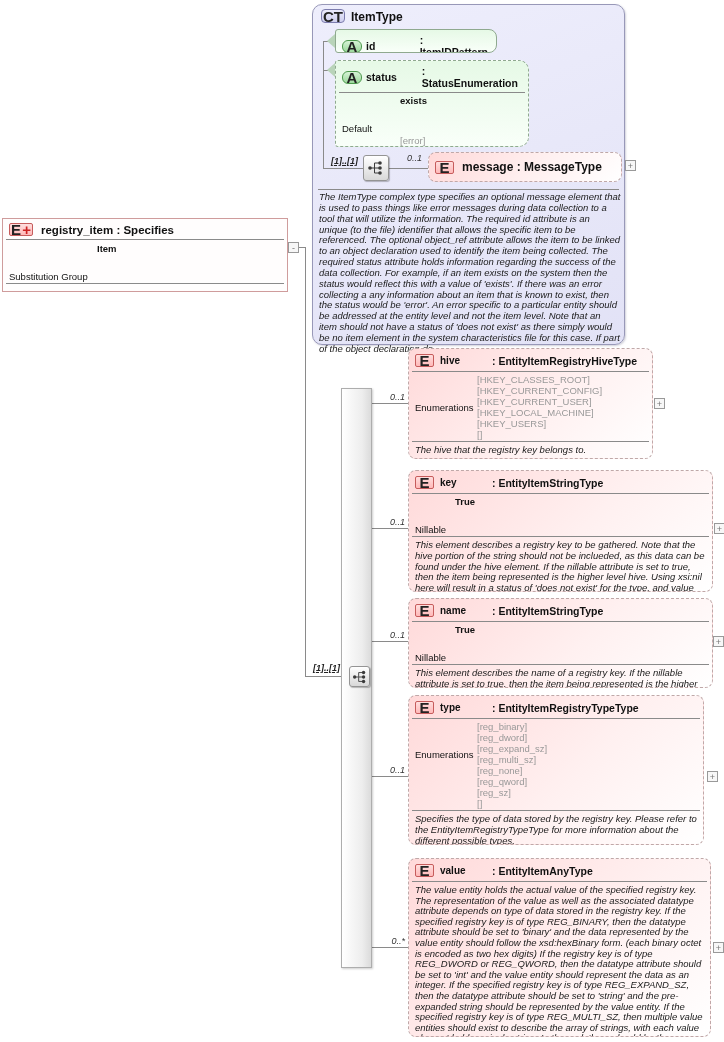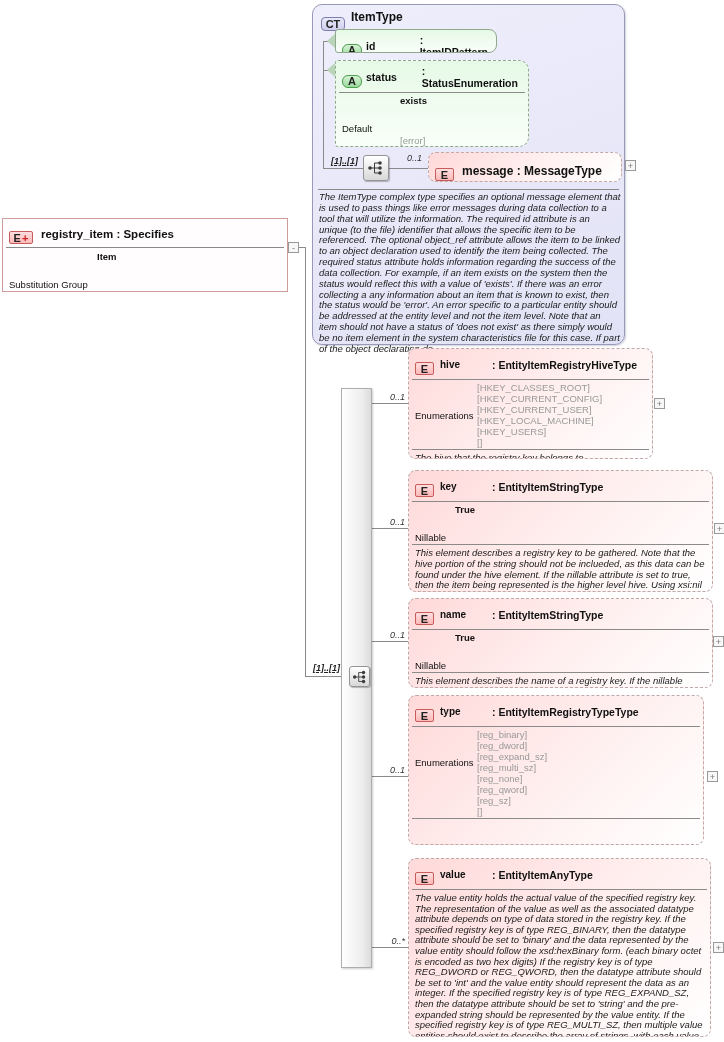--- a/index.html
+++ b/index.html
@@ -2,21 +2,21 @@
 <html><head>
 <meta charset="utf-8">
 <style>
   * { box-sizing: border-box; }
   body { margin:0; background:#fff; font-family:"Liberation Sans","DejaVu Sans",sans-serif; color:#111; }
   .canvas { position:relative; width:724px; height:1042px; background:#fff; overflow:hidden; }
 
   .line { position:absolute; background:#8a8a8a; }
 
   
-  .badge { display:inline-flex; align-items:center; justify-content:center; font-weight:bold; font-size:11px; color:#222; flex:none;margin-top:8px; }
+  .badge { display:inline-flex; align-items:center; justify-content:center; font-weight:bold; font-size:15px; color:#222; flex:none; }
   .badge-ct { width:24px; height:14px; background:linear-gradient(#eaeafb,#cfcfee); border:1px solid #7d7dae; border-radius:4px; }
   .badge-a  { width:20px; height:13px; background:linear-gradient(#d6f3d6,#9bd89b); border:1px solid #4e9a4e; border-radius:6px; }
   .badge-e  { width:19px; height:13px; background:linear-gradient(#ffdede,#ffb9b9); border:1px solid #c65c5c; border-radius:2px; }
   .plus-accent { color:#cc2222; font-weight:bold; margin-left:1px; }
 
   
   .ct-box { position:absolute; left:312px; top:4px; width:313px; height:341px; background:linear-gradient(160deg,#eeeefc,#e2e2f6); border:1px solid #9898b8; border-radius:10px; box-shadow:1px 1px 2px rgba(120,120,150,.35); }
   .ct-title { position:absolute; left:38px; top:5px; font-size:12px; font-weight:bold; }
 
   
@@ -249,20 +249,21 @@
       <span class="values">[reg_binary]
 [reg_dword]
 [reg_expand_sz]
 [reg_multi_sz]
 [reg_none]
 [reg_qword]
 [reg_sz]
 []</span>
     </div>
     <div class="sep"></div>
+    <div class="desc">Specifies the type of data stored by the registry key. Please refer to the EntityItemRegistryTypeType for more information about the different possible types.</div>
   </div>
   <button class="sqbtn" style="left:707px;top:771px;">+</button>
 
   <div class="elem-box" style="left:408px;top:858px;width:303px;height:179px;">
     <div class="elem-header">
       <span class="badge badge-e">E</span>
       <span class="elem-name">value</span>
       <span class="elem-type">: EntityItemAnyType</span>
     </div>
     <div class="sep"></div>

